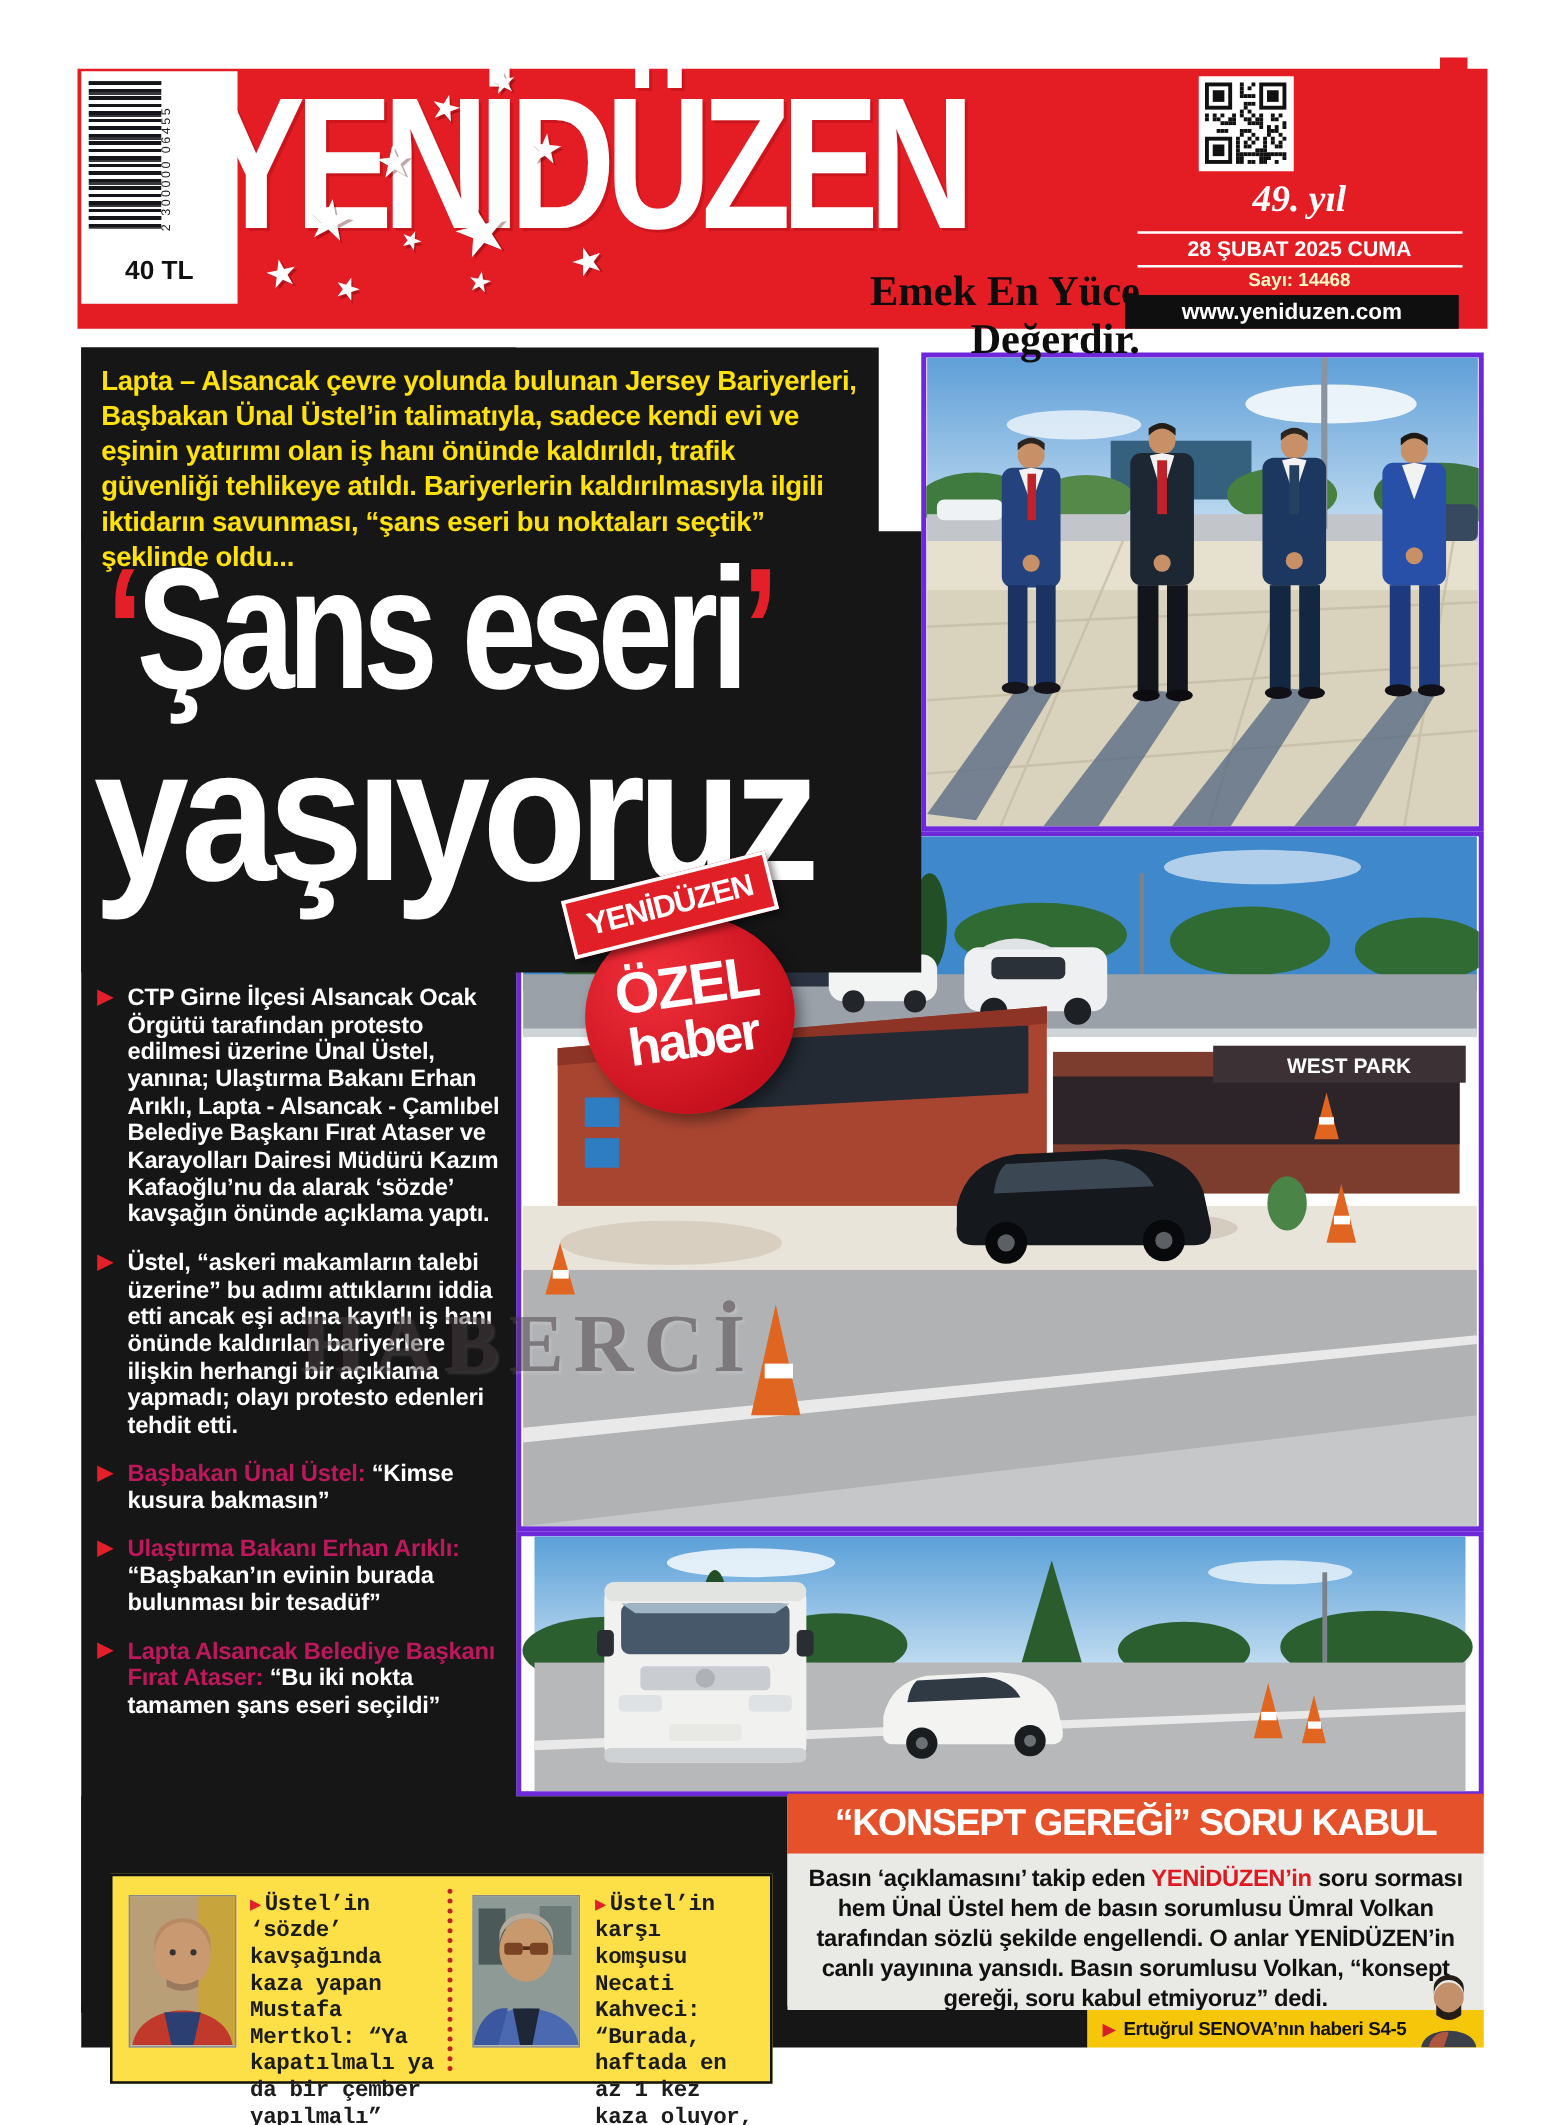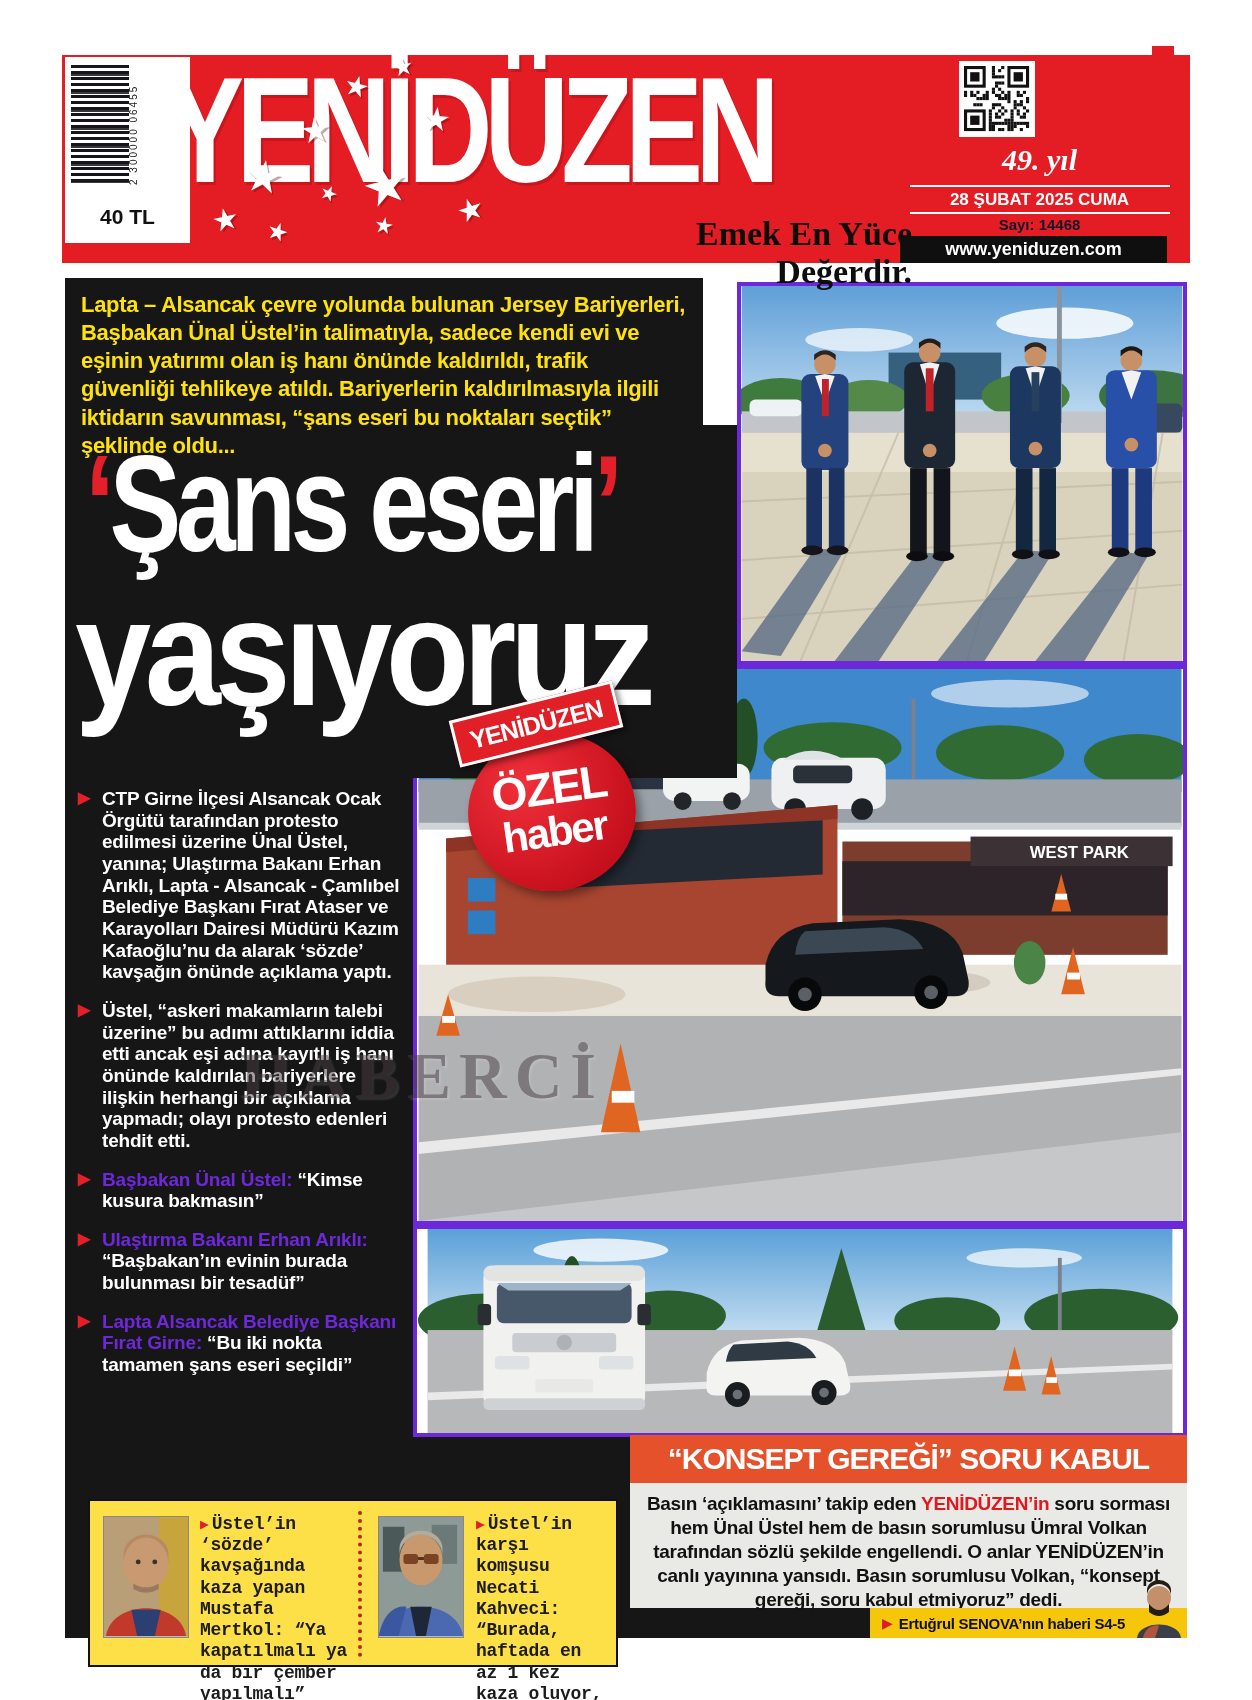--- a/index.html
+++ b/index.html
@@ -24,21 +24,21 @@
         text-shadow:3px 3px 0 rgba(120,0,0,.25);white-space:nowrap;}
   .star{position:absolute;color:#fff;text-shadow:2px 2px 0 rgba(80,0,0,.35);line-height:1;}
   .slogan{position:absolute;left:545px;top:160px;width:305px;text-align:right;
         font-family:"Liberation Serif",serif;font-weight:bold;font-size:34px;color:#0d0d0d;}
   .qr{position:absolute;left:897px;top:6px;width:76px;height:76px;background:#fff;}
   .anniv{position:absolute;left:845px;top:88px;width:265px;text-align:center;color:#fff;
         font-family:"Liberation Serif",serif;font-style:italic;font-weight:bold;font-size:30px;}
   .m-line{position:absolute;left:848px;width:260px;height:2px;background:#fff;}
   .m-date{position:absolute;left:845px;top:135px;width:265px;text-align:center;color:#fff;
         font-weight:bold;font-size:17px;}
-  .m-issue{position:absolute;left:845px;top:161px;width:265px;text-align:center;color:#0f172a;
+  .m-issue{position:absolute;left:845px;top:161px;width:265px;text-align:center;color:#fef9c3;
         font-weight:bold;font-size:15px;}
   .webstrip{position:absolute;left:838px;top:181px;width:267px;height:27px;background:#0f0f0f;
         color:#fff;font-weight:bold;font-size:18px;text-align:center;line-height:27px;}
 
   
   .col-black{left:65px;top:278px;width:348px;height:1332px;background:#161616;z-index:2;}
   .lead-box{left:65px;top:278px;width:638px;height:154px;background:#161616;z-index:3;
         padding:13px 16px;box-sizing:border-box;}
   .lead-box p{margin:0;color:#ffe20a;font-weight:bold;font-size:22px;line-height:1.28;
         letter-spacing:-.3px;}
@@ -60,21 +60,21 @@
         background:radial-gradient(circle at 35% 30%,#f0303a,#c50f1c 75%);transform:rotate(-8deg);
         color:#fff;font-weight:bold;text-align:center;box-shadow:4px 6px 10px rgba(0,0,0,.4);}
   .badge-circle .l1{margin-top:32px;font-size:46px;line-height:1;letter-spacing:-2px;}
   .badge-circle .l2{font-size:42px;line-height:1;letter-spacing:-2px;}
 
   
   .col-text{left:78px;top:788px;width:326px;z-index:4;}
   .bullet{position:relative;margin:0 0 17px 0;padding-left:24px;color:#fff;font-weight:bold;
         font-size:19px;line-height:1.14;letter-spacing:-.2px;}
   .bullet .mark{position:absolute;left:0;top:1px;color:#e3202a;font-size:16px;}
-  .bullet .ylead{color:#6d28d9;}
+  .bullet .ylead{color:#be185d;}
 
   
   .watermark{left:240px;top:1038px;z-index:7;font-family:"Liberation Serif",serif;
         font-weight:bold;font-size:66px;letter-spacing:8px;color:#4a3f45;opacity:.5;
         text-shadow:2px 2px 2px rgba(255,255,255,.25);}
 
   
   .photo{z-index:1;border:4px solid #6d28d9;box-sizing:border-box;}
   .ph-men{left:737px;top:282px;width:450px;height:383px;}
   .ph-mid{left:413px;top:665px;width:774px;height:560px;}
@@ -503,21 +503,21 @@
     <div class="bullet">
       <span class="mark">▶</span><span class="ylead"></span><span>Üstel, “askeri makamların talebi üzerine” bu adımı attıklarını iddia etti ancak eşi adına kayıtlı iş hanı önünde kaldırılan bariyerlere ilişkin herhangi bir açıklama yapmadı; olayı protesto edenleri tehdit etti.</span>
     </div>
     <div class="bullet">
       <span class="mark">▶</span><span class="ylead">Başbakan Ünal Üstel: </span><span>“Kimse kusura bakmasın”</span>
     </div>
     <div class="bullet">
       <span class="mark">▶</span><span class="ylead">Ulaştırma Bakanı Erhan Arıklı: </span><span>“Başbakan’ın evinin burada bulunması bir tesadüf”</span>
     </div>
     <div class="bullet">
-      <span class="mark">▶</span><span class="ylead">Lapta Alsancak Belediye Başkanı Fırat Girne: </span><span>“Bu iki nokta tamamen şans eseri seçildi”</span>
+      <span class="mark">▶</span><span class="ylead">Lapta Alsancak Belediye Başkanı Fırat Ataser: </span><span>“Bu iki nokta tamamen şans eseri seçildi”</span>
     </div>
   </div>
 
   <div class="abs watermark">HABERCİ</div>
 
   <div class="abs interview">
     <div class="iv-photo iv1">
       <svg viewBox="0 0 86 122" xmlns="http://www.w3.org/2000/svg">
         <rect width="86" height="122" fill="#b99f78"></rect>
           <rect x="56" width="30" height="122" fill="#c8a43c"></rect>

